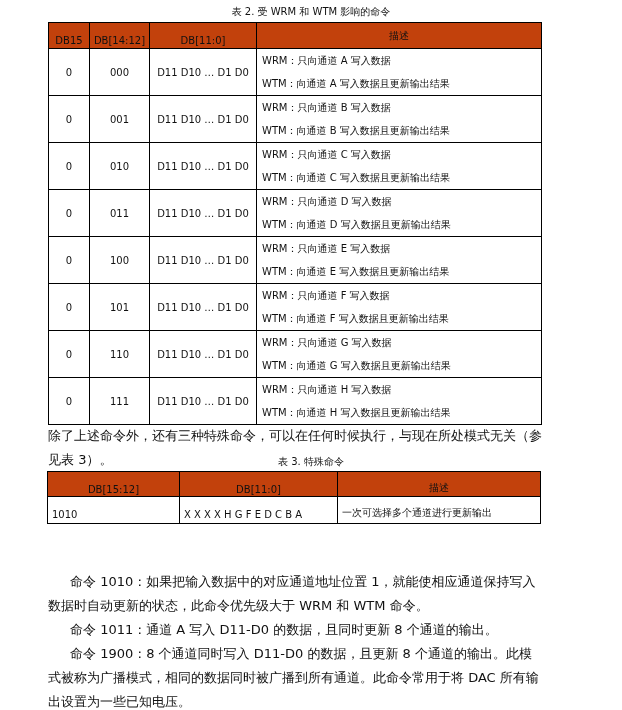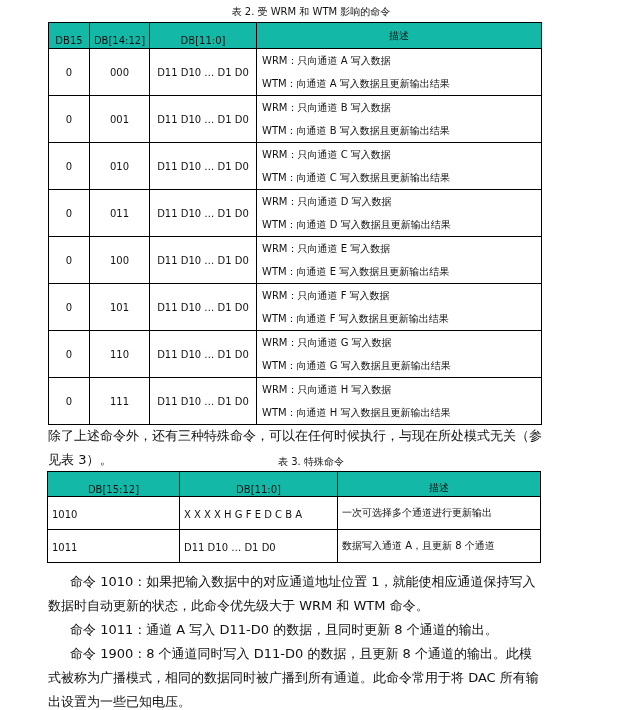--- a/index.html
+++ b/index.html
@@ -12,30 +12,30 @@
     position: absolute; left: 0; width: 622px; text-align: center;
     font-size: 10px; line-height: 14px;
   }
   table.t {
     position: absolute; border-collapse: collapse; table-layout: fixed;
     font-size: 10px;
   }
   table.t td, table.t th {
     border: 1px solid #000; padding: 0; font-weight: normal;
   }
-  table.t thead th { background: #14b8a6; }
+  table.t thead th { background: #c2410c; }
   #t1 { left: 48px; top: 22px; width: 493px; }
   #t1 thead th { height: 23px; vertical-align: bottom; padding-bottom: 2px; }
   #t1 thead th.desc { vertical-align: middle; padding-bottom: 0; }
   #t1 td { height: 46px; text-align: center; vertical-align: middle; border-radius: 8px; }
   #t1 td.desc { text-align: left; padding-left: 5px; }
   #t1 td.desc div { line-height: 23px; white-space: nowrap; }
   #t2 { left: 47px; top: 471px; width: 493px; }
   #t2 thead th { height: 23px; vertical-align: bottom; padding-bottom: 1px; }
-  #t2 td { height: 23px; vertical-align: bottom; padding-left: 4px; padding-bottom: 9px; white-space: nowrap; }
+  #t2 td { height: 23px; vertical-align: bottom; padding-left: 4px; padding-bottom: 3px; white-space: nowrap; }
   .para {
     position: absolute; left: 48px; width: 496px;
     font-size: 13px; line-height: 24px;
   }
   .indent { text-indent: 22px; }
 </style>
 </head>
 <body>
 
 <div class="caption" style="top:5px;">表 2. 受 WRM 和 WTM 影响的命令</div>
@@ -147,23 +147,18 @@
       <th>DB[11:0]</th>
       <th>描述</th>
     </tr>
   </thead>
   <tbody>
     <tr>
       <td>1010</td>
       <td>X X X X H G F E D C B A</td>
       <td>一次可选择多个通道进行更新输出</td>
     </tr>
-    <tr>
-      <td>1011</td>
-      <td>D11 D10 … D1 D0</td>
-      <td>数据写入通道 A，且更新 8 个通道</td>
-    </tr>
   </tbody>
 </table>
 
 <div class="para indent" style="top:570px;">命令 1010：如果把输入数据中的对应通道地址位置 1，就能使相应通道保持写入数据时自动更新的状态，此命令优先级大于 WRM 和 WTM 命令。</div>
 <div class="para indent" style="top:618px;">命令 1011：通道 A 写入 D11-D0 的数据，且同时更新 8 个通道的输出。</div>
 <div class="para indent" style="top:642px;">命令 1900：8 个通道同时写入 D11-D0 的数据，且更新 8 个通道的输出。此模式被称为广播模式，相同的数据同时被广播到所有通道。此命令常用于将 DAC 所有输出设置为一些已知电压。</div>
 
 </body></html>

